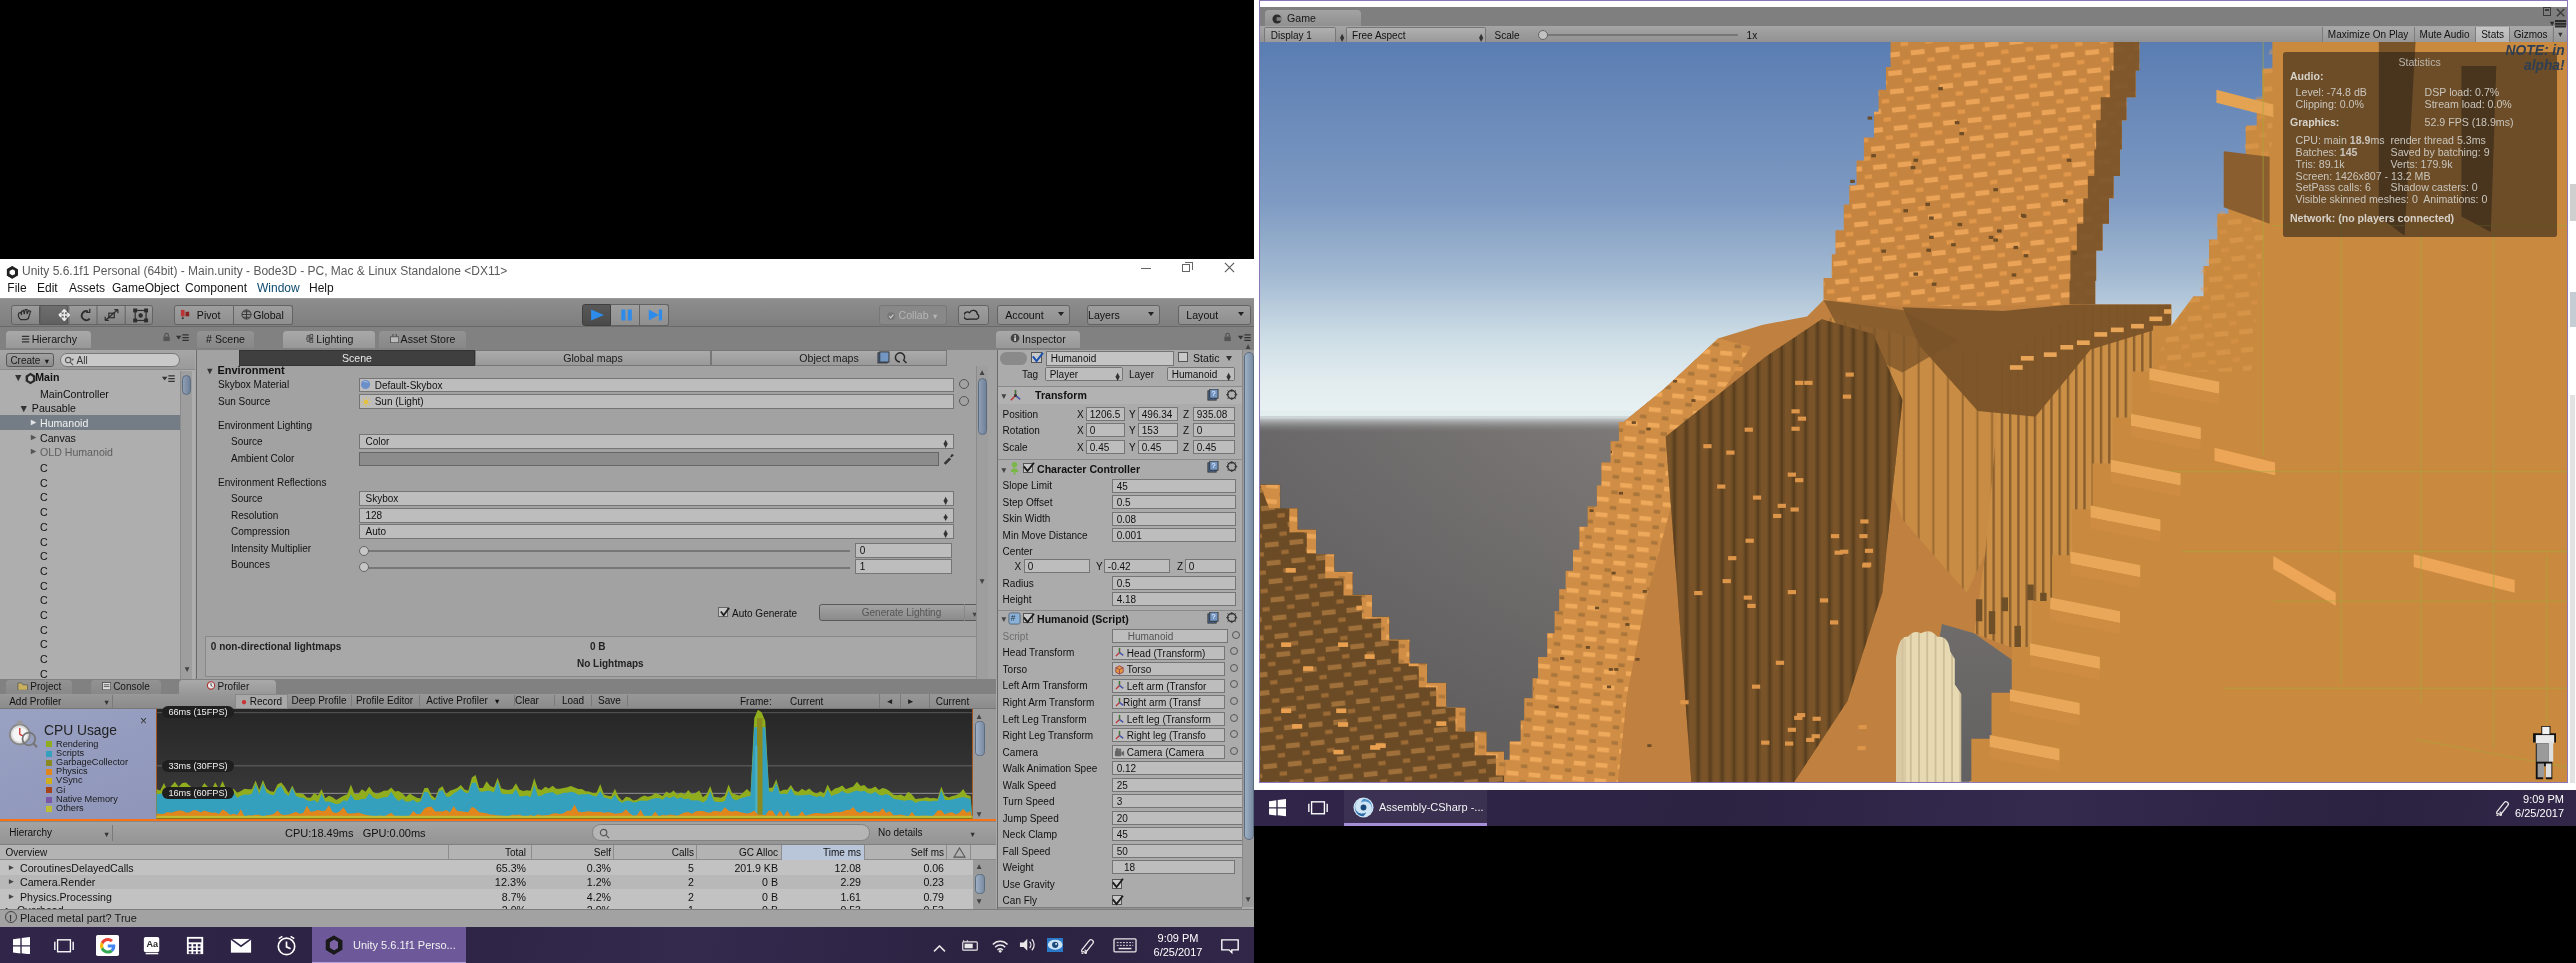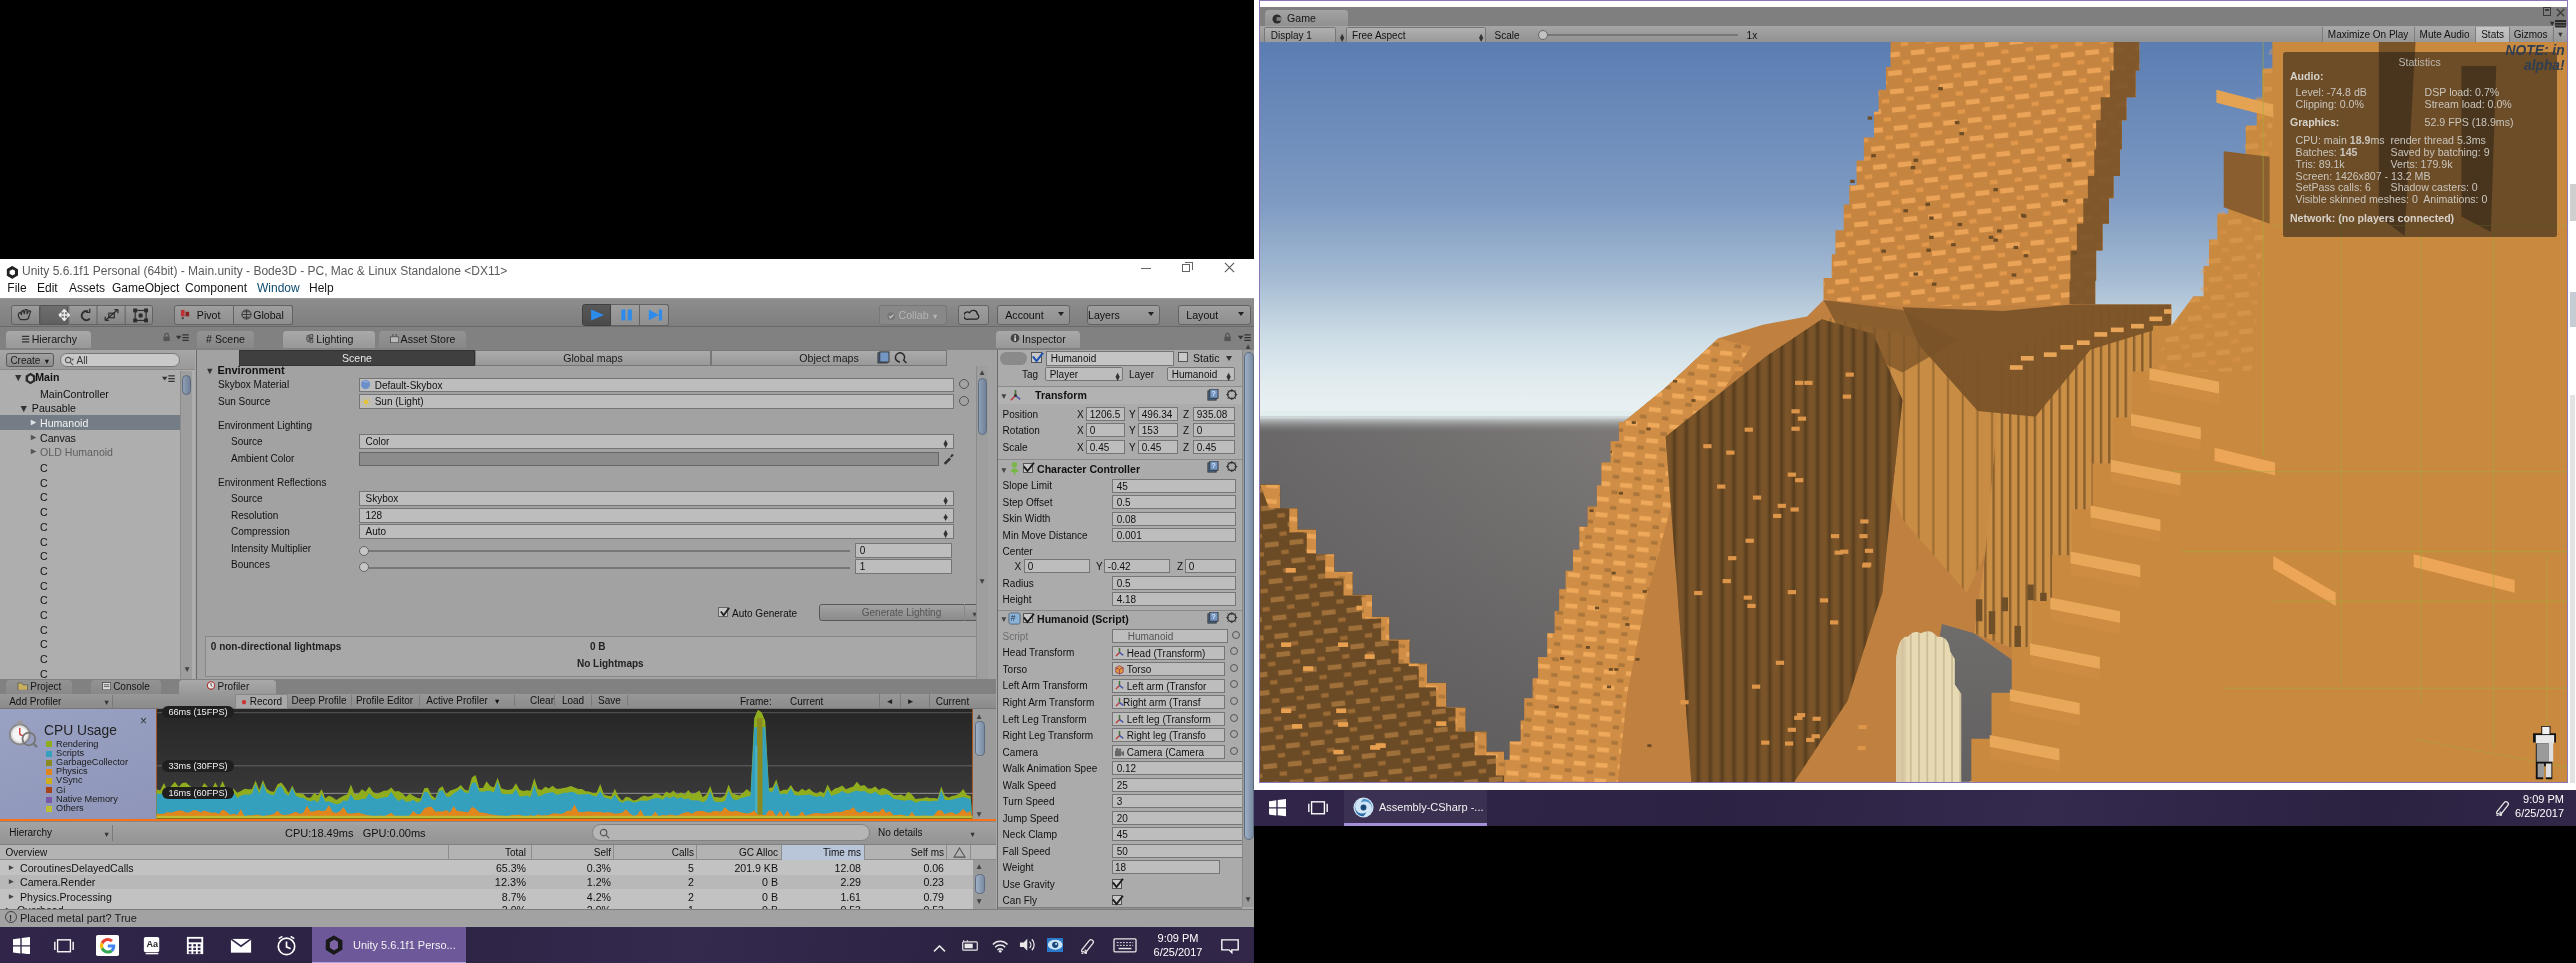--- a/index.html
+++ b/index.html
@@ -424,21 +424,21 @@
   <div class="abs field" style="left:114px;top:428px;width:131px;height:13.8px;line-height:13px;padding-left:3.7px">25</div>
   <div class="abs lbl" style="left:4.6px;top:446px;max-width:108px;overflow:hidden">Turn Speed</div>
   <div class="abs field" style="left:114px;top:444px;width:131px;height:13.8px;line-height:13px;padding-left:3.7px">3</div>
   <div class="abs lbl" style="left:4.6px;top:463px;max-width:108px;overflow:hidden">Jump Speed</div>
   <div class="abs field" style="left:114px;top:461px;width:131px;height:13.8px;line-height:13px;padding-left:3.7px">20</div>
   <div class="abs lbl" style="left:4.6px;top:479px;max-width:108px;overflow:hidden">Neck Clamp</div>
   <div class="abs field" style="left:114px;top:477px;width:131px;height:13.8px;line-height:13px;padding-left:3.7px">45</div>
   <div class="abs lbl" style="left:4.6px;top:496px;max-width:108px;overflow:hidden">Fall Speed</div>
   <div class="abs field" style="left:114px;top:494px;width:131px;height:13.8px;line-height:13px;padding-left:3.7px">50</div>
   <div class="abs lbl" style="left:4.6px;top:512px;max-width:108px;overflow:hidden">Weight</div>
-  <div class="abs field" style="left:114px;top:510px;width:108px;height:13.8px;line-height:13px;padding-left:2px">18</div>
+  <div class="abs field" style="left:114px;top:510px;width:123px;height:13.8px;line-height:13px;padding-left:11px">18</div>
   <div class="abs lbl" style="left:4.6px;top:529px;max-width:108px;overflow:hidden">Use Gravity</div>
   <div class="abs" style="left:114px;top:529px;width:10px;height:10px;background:#c9c9c9;border:0.9px solid #555"></div>
   <svg class="abs" style="left:113px;top:526px" width="13.8" height="13.8" viewBox="0 0 15 15">
         <path d="M2 7 l4 5 l7 -9" stroke="#1a1a1a" stroke-width="2" fill="none"></path>
       </svg>
   <div class="abs lbl" style="left:4.6px;top:545px;max-width:108px;overflow:hidden">Can Fly</div>
   <div class="abs" style="left:114px;top:545px;width:10px;height:10px;background:#c9c9c9;border:0.9px solid #555"></div>
   <svg class="abs" style="left:113px;top:543px" width="13.8" height="13.8" viewBox="0 0 15 15">
         <path d="M2 7 l4 5 l7 -9" stroke="#1a1a1a" stroke-width="2" fill="none"></path>
       </svg>
@@ -461,21 +461,21 @@
           <circle cx="5.5" cy="6" r="4" fill="#e8e8e8" stroke="#a33" stroke-width="1.2"></circle>
           <path d="M5.5 6 L5.5 3.5 M5.5 6 L7 7" stroke="#333"></path>
         </svg>Profiler</div>
  <div class="abs" style="left:0;top:14.7px;width:996px;height:15.6px;background:linear-gradient(#989898,#8b8b8b);border-bottom:0.9px solid #777"></div>
  <div class="abs" style="left:4.6px;top:15.6px;width:108px;height:13.8px;font-size:10px;color:#111;padding-left:4.6px;line-height:13.8px;border-right:0.9px solid #7a7a7a">Add Profiler</div>
  <div class="abs" style="left:103px;top:19px;font-size:7.3px;color:#333">▼</div>
  <div class="abs" style="left:235px;top:14.7px;width:53px;height:15.6px;background:#a8a8a8;border:0.9px solid #888;font-size:10px;color:#111;text-align:center;line-height:14.7px"><span style="color:#c33">●</span> Record</div>
  <div class="abs" style="left:288px;top:15.6px;font-size:10px;color:#111;width:62px;text-align:center">Deep Profile</div>
  <div class="abs" style="left:351px;top:15.6px;font-size:10px;color:#111;width:66px;text-align:center;border-left:0.9px solid #7a7a7a">Profile Editor</div>
  <div class="abs" style="left:419px;top:15.6px;font-size:10px;color:#111;width:88px;text-align:center;border-left:0.9px solid #7a7a7a">Active Profiler &nbsp;<span style="font-size:7.3px">▼</span></div>
- <div class="abs" style="left:514px;top:15.6px;font-size:10px;color:#111;width:40px;text-align:right;border-left:0.9px solid #7a7a7a">Clear</div>
+ <div class="abs" style="left:514px;top:15.6px;font-size:10px;color:#111;width:40px;text-align:left;border-left:0.9px solid #7a7a7a">Clear</div>
  <div class="abs" style="left:554px;top:15.6px;font-size:10px;color:#111;width:37px;text-align:center;border-left:0.9px solid #7a7a7a">Load</div>
  <div class="abs" style="left:591px;top:15.6px;font-size:10px;color:#111;width:37px;text-align:center;border-left:0.9px solid #7a7a7a;border-right:0.9px solid #7a7a7a">Save</div>
  <div class="abs" style="left:740px;top:17.4px;font-size:10px;color:#111">Frame:</div>
  <div class="abs" style="left:790px;top:17.4px;font-size:10px;color:#111">Current</div>
  <div class="abs" style="left:879px;top:14.7px;width:20px;height:15.6px;border-left:0.9px solid #7a7a7a;font-size:8.3px;color:#222;text-align:center;line-height:15.6px">◄</div>
  <div class="abs" style="left:900px;top:14.7px;width:20px;height:15.6px;border-left:0.9px solid #7a7a7a;font-size:8.3px;color:#222;text-align:center;line-height:15.6px">►</div>
  <div class="abs" style="left:929px;top:14.7px;width:46px;height:15.6px;border-left:0.9px solid #7a7a7a;font-size:10px;color:#111;text-align:center;line-height:15.6px">Current</div>
  <div class="abs" style="left:0;top:30px;width:156px;height:110px;background:linear-gradient(160deg,#9aa2c4,#8e95b8)"></div>
  <svg class="abs" style="left:7.3px;top:40px" width="31" height="29" viewBox="0 0 34 32">
         <circle cx="14" cy="17" r="11" fill="#ddd" stroke="#888" stroke-width="2"></circle>
@@ -704,21 +704,21 @@
  <svg class="abs" style="left:1220px;top:11px" width="20" height="16.5" viewBox="0 0 22 18">
         <path d="M2 2 L20 2 L20 13 L13 13 L13 16 L10 13 L2 13 Z" fill="none" stroke="#fff" stroke-width="1.5"></path>
       </svg>
 </div>
 </div>
 
 <div id="rmon">
  <div id="gwin" class="abs" style="left:4.6px;top:0;width:1309px;height:783px;border:0.9px solid #8a76b8;background:#fff">
 
   <div class="abs" style="left:0;top:5.5px;width:1307px;height:19px;background:#7f7f7f"></div>
-  <div class="tab" style="left:5.5px;top:9.2px;width:83px;background:linear-gradient(#a3a3a3,#8e8e8e);text-align:left;padding-left:22px">Game</div>
+  <div class="tab" style="left:5.5px;top:9.2px;width:96px;background:linear-gradient(#a3a3a3,#8e8e8e);text-align:left;padding-left:22px">Game</div>
   <svg class="abs" style="left:12px;top:13px" width="10" height="10" viewBox="0 0 11 11">
         <circle cx="5.5" cy="5.5" r="5" fill="#2c2c2c"></circle>
         <rect x="5" y="3.5" width="6" height="4" fill="#7f7f7f"></rect>
       </svg>
 
   <div class="abs" style="left:0;top:25px;width:1307px;height:17.4px;background:linear-gradient(#a5a5a5,#929292);border-bottom:0.9px solid #6e6e6e"></div>
   <div class="abs" style="left:4.6px;top:26px;width:72px;height:16.5px;background:linear-gradient(#b0b0b0,#989898);border:0.9px solid #777;border-radius:1.8px;font-size:10px;color:#111;line-height:15.6px;padding-left:5.5px">Display 1</div>
   <div class="abs" style="left:79px;top:30px;font-size:7.3px;color:#333">▲</div>
       <div class="abs" style="left:79px;top:34px;font-size:7.3px;color:#333">▼</div>
   <div class="abs" style="left:86px;top:26px;width:140px;height:16.5px;background:linear-gradient(#b0b0b0,#989898);border:0.9px solid #777;border-radius:1.8px;font-size:10px;color:#111;line-height:15.6px;padding-left:5.5px">Free Aspect</div>

